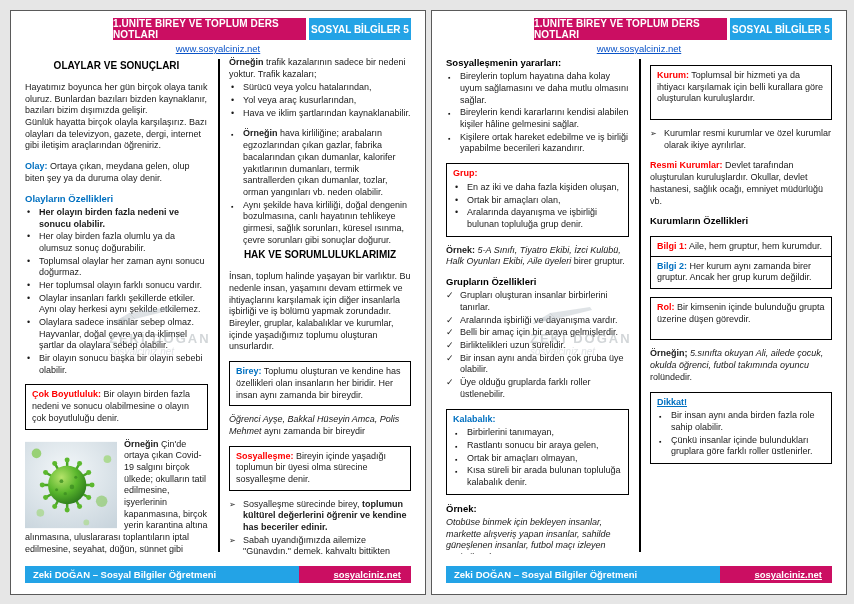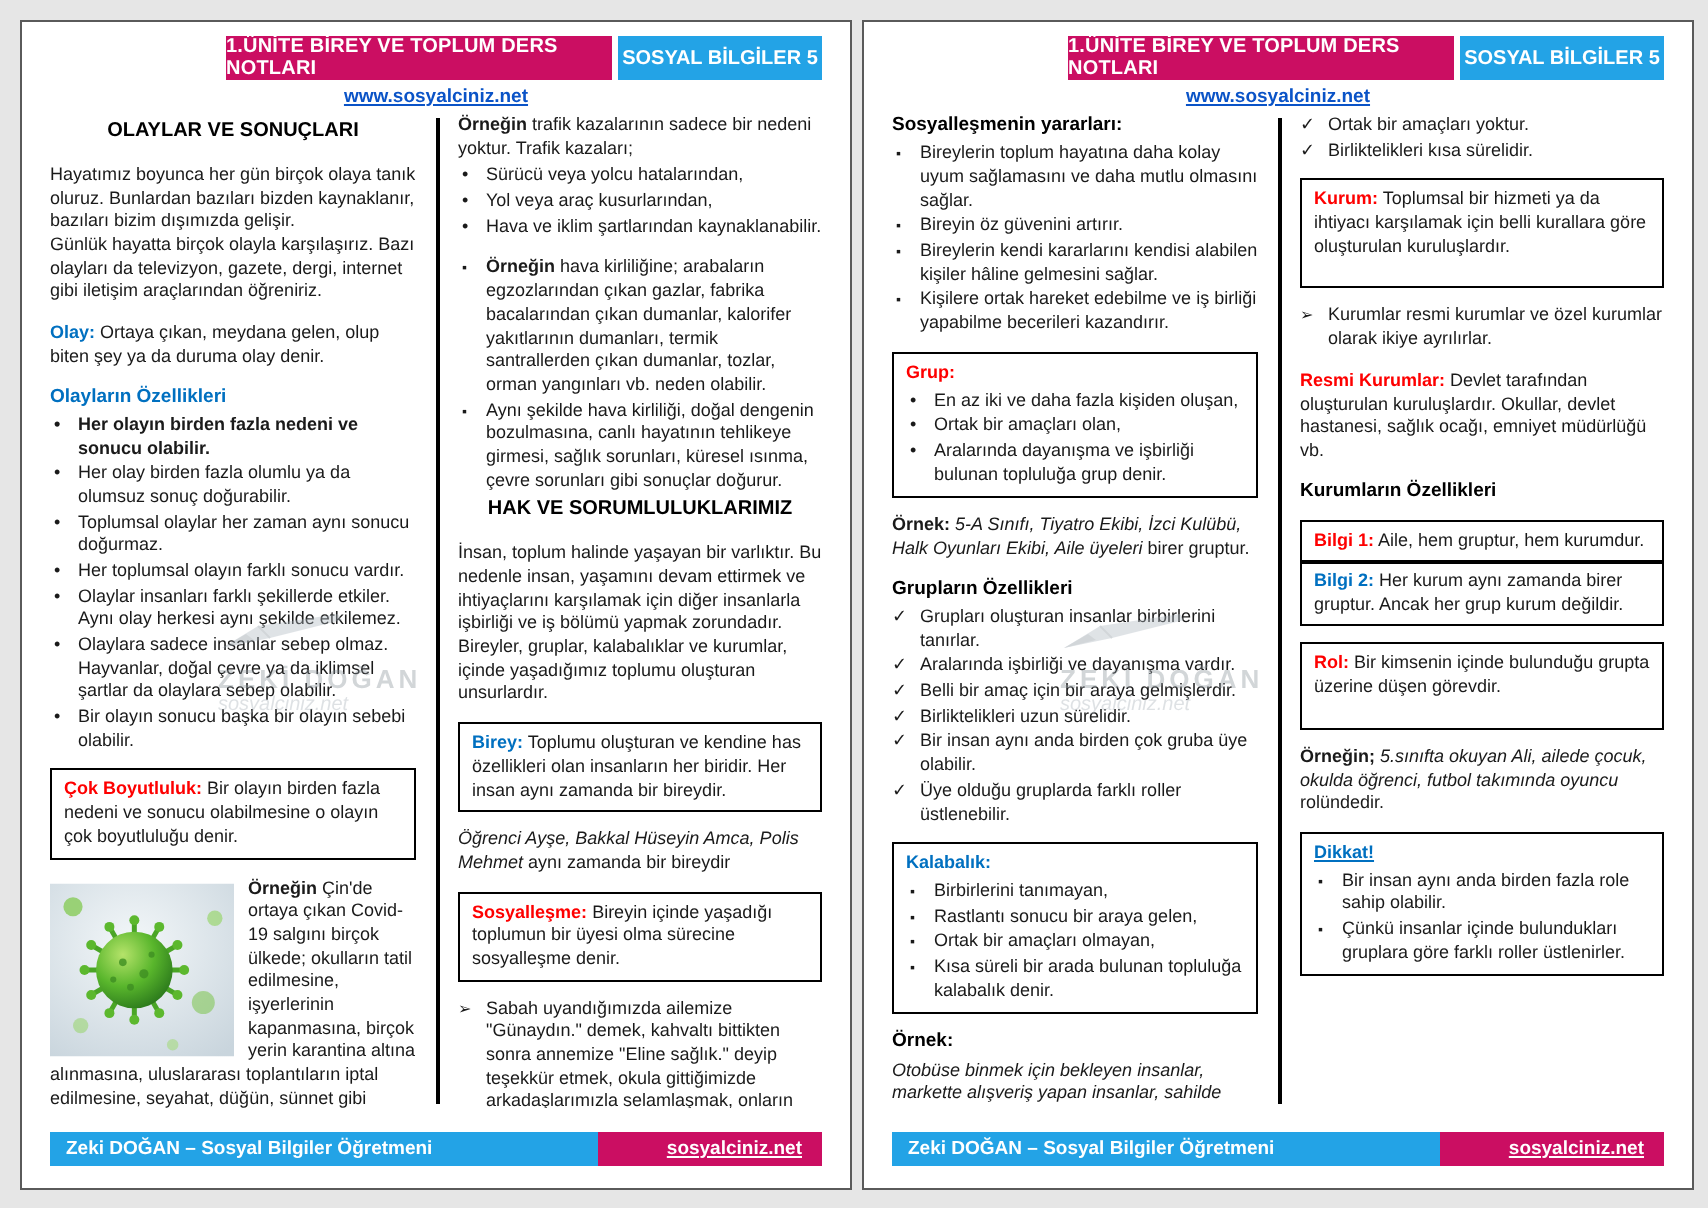--- a/index.html
+++ b/index.html
@@ -25,21 +25,21 @@
     font-weight:bold; font-size:10px;
     display:flex; align-items:center; justify-content:flex-end;
     padding-right:27px; letter-spacing:.1px;
   }
   .hdr-badge {
     width:102px; margin-left:3px; background:var(--blue,#23a3e6); color:#fff;
     font-weight:bold; font-size:10px;
     display:flex; align-items:center; justify-content:center;
   }
   .hdr-url {
-    text-align:center; font-size:9.5px; font-weight:bold;
+    text-align:center; font-size:9.5px; font-weight:normal;
     color:var(--link,#0a53c7); text-decoration:underline;
     margin:3px 0 3px; cursor:pointer;
   }
 
   
   .cols { position:relative; display:flex; height:497px; overflow:hidden; }
   .divider { position:absolute; left:50%; top:2px; bottom:2px; width:1.5px; background:#000; }
   .col { width:50%; font-size:9px; line-height:1.3; overflow:hidden; }
   .col1 { padding-right:10px; }
   .col2 { padding-left:11px; }
@@ -216,20 +216,24 @@
       </div>
       <p>
         <span class="i">Öğrenci Ayşe, Bakkal Hüseyin Amca, Polis Mehmet</span>
         <span>aynı zamanda bir bireydir</span>
       </p>
       <div class="box">
         <span class="lbl-r">Sosyalleşme:</span>
         <span>Bireyin içinde yaşadığı toplumun bir üyesi olma sürecine sosyalleşme denir.</span>
       </div>
       <ul>
+        <li class="arw">
+          <span>Sosyalleşme sürecinde birey,</span>
+          <b>toplumun kültürel değerlerini öğrenir ve kendine has beceriler edinir.</b>
+        </li>
         <li class="arw">Sabah uyandığımızda ailemize "Günaydın." demek, kahvaltı bittikten sonra annemize "Eline sağlık." deyip teşekkür etmek, okula gittiğimizde arkadaşlarımızla selamlaşmak, onların hatırını sormak, evden getirdiğimiz yiyecekleri arkadaşlarımızla paylaşmak okulda sosyalleşmeye örnektir.</li>
       </ul>
     </div>
 
     <div class="watermark">
       <svg width="64" height="22" viewBox="0 0 64 22" xmlns="http://www.w3.org/2000/svg">
         <path d="M2 19 L20 8 L60 2 L62 5 L26 14 Z" fill="#aeb8c0"></path>
         <path d="M2 19 L14 12 L18 15 Z" fill="#8b969e"></path>
         <line x1="20" y1="8" x2="26" y2="14" stroke="#8b969e" stroke-width="1"></line>
       </svg>
@@ -253,21 +257,20 @@
     <div class="hdr-url">www.sosyalciniz.net</div>
   </div>
 
   <div class="cols">
     <div class="divider"></div>
 
     <div class="col col1">
       <h4 style="margin-top:0">Sosyalleşmenin yararları:</h4>
       <ul>
         <li class="sq">Bireylerin toplum hayatına daha kolay uyum sağlamasını ve daha mutlu olmasını sağlar.</li>
-        <li class="sq">Bireyin öz güvenini artırır.</li>
         <li class="sq">Bireylerin kendi kararlarını kendisi alabilen kişiler hâline gelmesini sağlar.</li>
         <li class="sq">Kişilere ortak hareket edebilme ve iş birliği yapabilme becerileri kazandırır.</li>
       </ul>
       <div class="box">
         <span class="lbl-r">Grup:</span>
         <ul>
           <li class="dot">En az iki ve daha fazla kişiden oluşan,</li>
           <li class="dot">Ortak bir amaçları olan,</li>
           <li class="dot">Aralarında dayanışma ve işbirliği bulunan topluluğa grup denir.</li>
         </ul>
@@ -294,24 +297,20 @@
           <li class="sq">Ortak bir amaçları olmayan,</li>
           <li class="sq">Kısa süreli bir arada bulunan topluluğa kalabalık denir.</li>
         </ul>
       </div>
       <h4>Örnek:</h4>
       <p class="i">Otobüse binmek için bekleyen insanlar, markette alışveriş yapan insanlar, sahilde güneşlenen insanlar, futbol maçı izleyen seyirciler vb.</p>
 
     </div>
 
     <div class="col col2">
-      <ul style="margin-top:0">
-        <li class="chk">Ortak bir amaçları yoktur.</li>
-        <li class="chk">Birliktelikleri kısa sürelidir.</li>
-      </ul>
       <div class="box tall">
         <span class="lbl-r">Kurum:</span>
         <span>Toplumsal bir hizmeti ya da ihtiyacı karşılamak için belli kurallara göre oluşturulan kuruluşlardır.</span>
       </div>
       <ul>
         <li class="arw">Kurumlar resmi kurumlar ve özel kurumlar olarak ikiye ayrılırlar.</li>
       </ul>
       <p class="mt">
         <span class="lbl-r">Resmi Kurumlar:</span>
         <span>Devlet tarafından oluşturulan kuruluşlardır. Okullar, devlet hastanesi, sağlık ocağı, emniyet müdürlüğü vb.</span>

